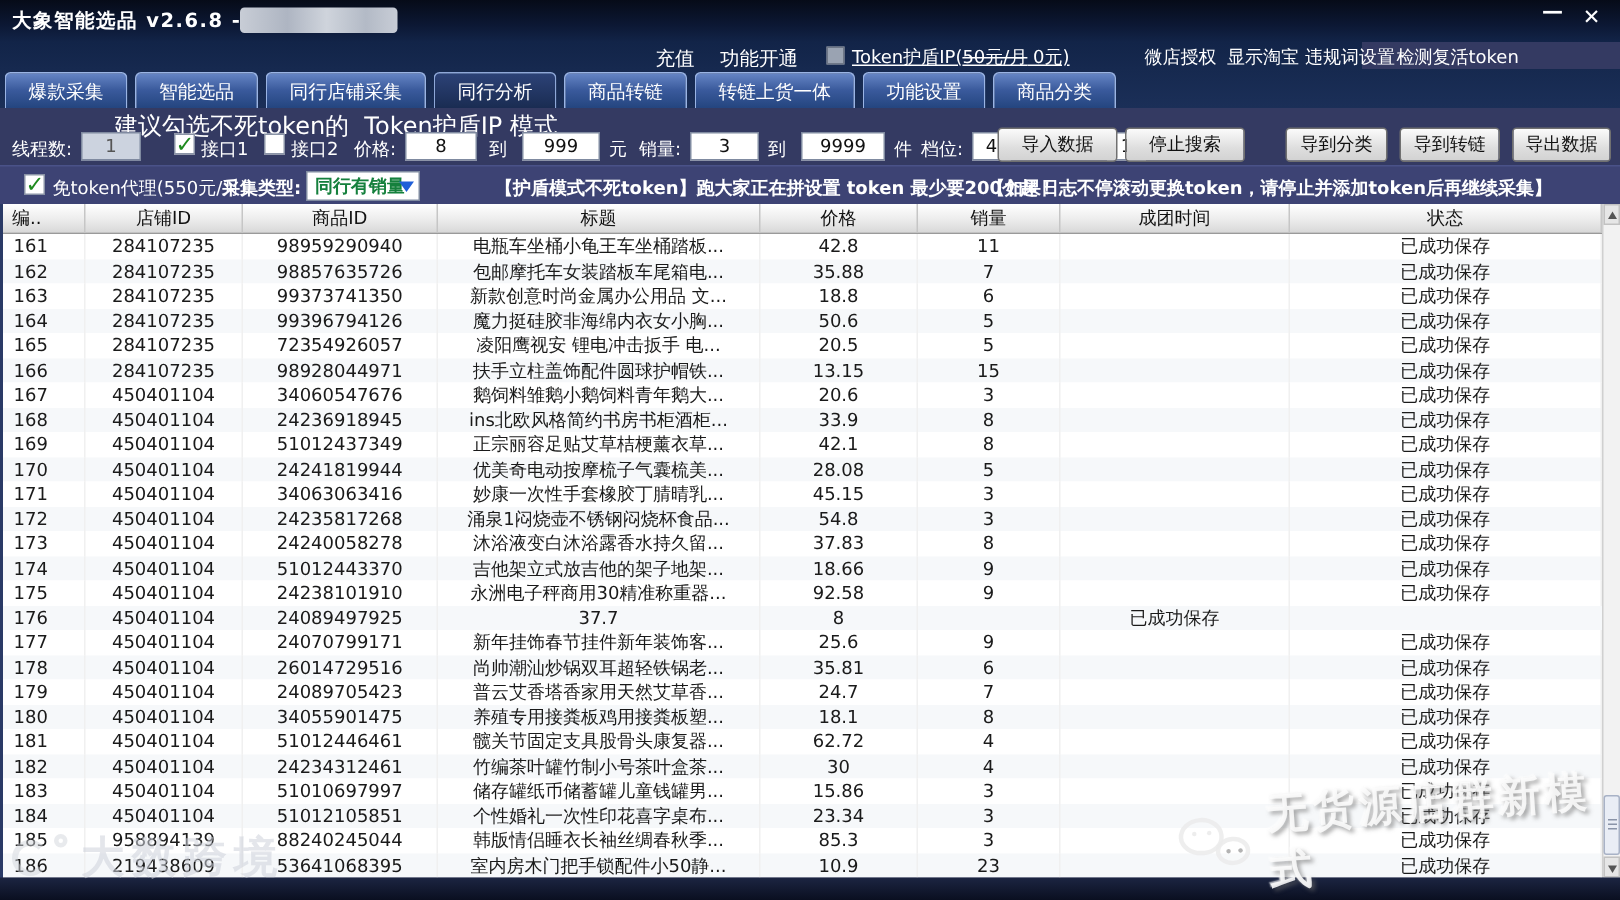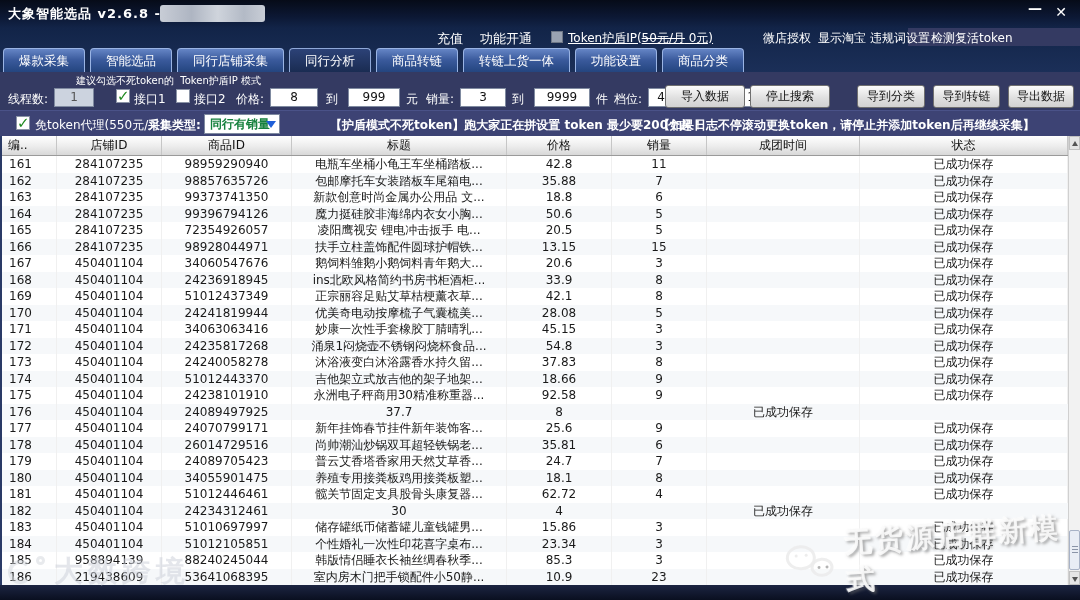--- a/index.html
+++ b/index.html
@@ -31,21 +31,21 @@
   
   .tabbar { position:absolute; left:0; top:46px; width:1080px; height:26px;
     background:linear-gradient(180deg,#16294f,#1b2f58); display:flex; gap:5px; padding:2px 0 0 3px; }
   .tab { height:24px; line-height:23px; padding:0 15px; color:#fff; font-size:12.5px; white-space:nowrap;
     background:linear-gradient(180deg,#6585c5 0%,#3a5a9c 48%,#24457f 100%);
     border:1px solid #9ab4e4; border-bottom:none; border-radius:4px 4px 0 0; cursor:default; }
   .tab.active { background:linear-gradient(180deg,#2c4277 0%,#1a2c52 100%); border-color:#8fa8d8; }
 
   
   .controls1 { position:absolute; left:0; top:72px; width:1080px; height:38px; background:#343a62; }
-  .hint { position:absolute; left:76px; top:2px; color:#fff; font-size:10px; white-space:pre; }
+  .hint { position:absolute; left:76px; top:2px; color:#fff; font-size:16px; white-space:pre; }
   .clabel { position:absolute; top:19px; color:#fff; font-size:12px; white-space:nowrap; }
   .cinput { position:absolute; top:16px; height:19px; background:#fff; border:1px solid #7f8aa0;
     font-size:12px; text-align:center; color:#111; line-height:17px; }
   .cinput.disabled { background:#ccd3df; color:#555; }
   .cb { position:absolute; top:17px; width:14px; height:14px; background:#fff; border:1px solid #8a93a6; }
   .cb.on::after { content:"✓"; position:absolute; left:0px; top:-3px; color:#1f8a1f; font-size:15px; font-weight:bold; }
   .combo { position:absolute; top:16px; height:19px; background:#fff; border:1px solid #7f8aa0;
     font-size:12px; text-align:center; color:#111; line-height:17px; width:26px; }
   .dd-arrow { position:absolute; top:22px; width:0; height:0;
     border-left:6px solid transparent; border-right:6px solid transparent; border-top:8px solid #1f5fd8; }
@@ -404,20 +404,21 @@
           <div class="tcell c3">髋关节固定支具股骨头康复器...</div>
           <div class="tcell c4">62.72</div>
           <div class="tcell c5">4</div>
           <div class="tcell c6"></div>
           <div class="tcell c7">已成功保存</div>
         </div>
         <div class="trow alt">
           <div class="tcell c0">182</div>
           <div class="tcell c1">450401104</div>
           <div class="tcell c2">24234312461</div>
+          <div class="tcell c3">竹编茶叶罐竹制小号茶叶盒茶...</div>
           <div class="tcell c4">30</div>
           <div class="tcell c5">4</div>
           <div class="tcell c6"></div>
           <div class="tcell c7">已成功保存</div>
         </div>
         <div class="trow">
           <div class="tcell c0">183</div>
           <div class="tcell c1">450401104</div>
           <div class="tcell c2">51010697997</div>
           <div class="tcell c3">储存罐纸币储蓄罐儿童钱罐男...</div>

